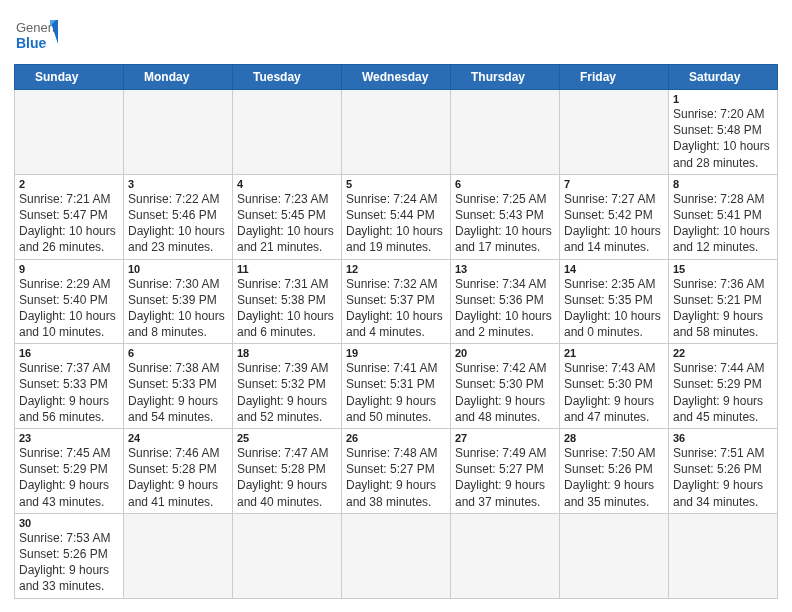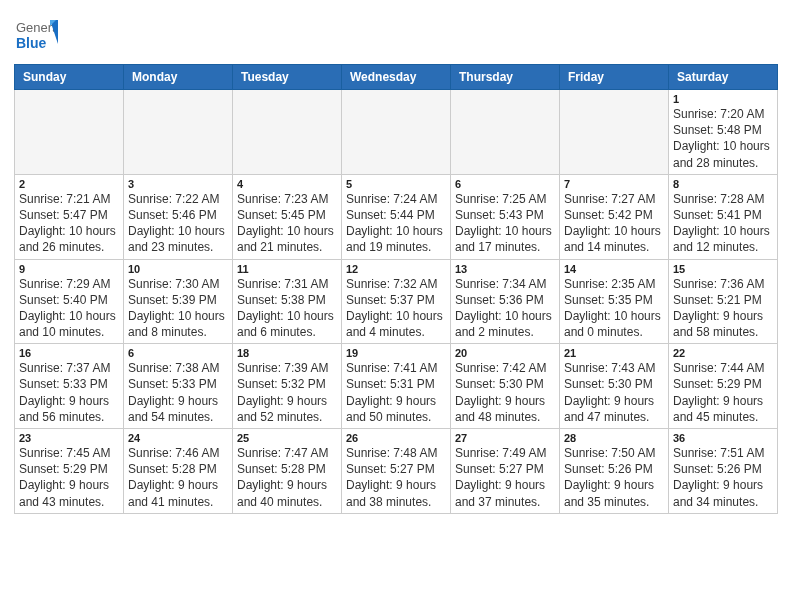--- a/index.html
+++ b/index.html
@@ -48,21 +48,21 @@
     }
     .calendar {
       width: 100%;
       border-collapse: collapse;
     }
     .calendar th {
       background: #2a6db5;
       color: #fff;
       font-size: 12px;
       font-weight: bold;
-      padding: 5px 8px;
+      padding: 5px 20px;
       text-align: left;
       border: 1px solid #1a5fa0;
     }
     .calendar td {
       border: 1px solid #ccc;
       vertical-align: top;
       padding: 3px 4px;
       font-size: 9.5px;
       color: #333;
       width: calc(100%/7);
@@ -184,21 +184,21 @@
             <span class="day-num">8</span>
             <div class="day-info">Sunrise: 7:28 AM
 Sunset: 5:41 PM
 Daylight: 10 hours
 and 12 minutes.</div>
           </td>
         </tr>
         <tr>
           <td>
             <span class="day-num">9</span>
-            <div class="day-info">Sunrise: 7:29 AM
+            <div class="day-info">Sunrise: 2:29 AM
 Sunset: 5:40 PM
 Daylight: 10 hours
 and 10 minutes.</div>
           </td>
           <td>
             <span class="day-num">10</span>
             <div class="day-info">Sunrise: 7:30 AM
 Sunset: 5:39 PM
 Daylight: 10 hours
 and 8 minutes.</div>
@@ -333,16 +333,31 @@
 Daylight: 9 hours
 and 35 minutes.</div>
           </td>
           <td>
             <span class="day-num">36</span>
             <div class="day-info">Sunrise: 7:51 AM
 Sunset: 5:26 PM
 Daylight: 9 hours
 and 34 minutes.</div>
           </td>
+        </tr>
+        <tr>
+          <td class="last-row">
+            <span class="day-num">30</span>
+            <div class="day-info">Sunrise: 7:53 AM
+Sunset: 5:26 PM
+Daylight: 9 hours
+and 33 minutes.</div>
+          </td>
+          <td class="last-row empty"></td>
+          <td class="last-row empty"></td>
+          <td class="last-row empty"></td>
+          <td class="last-row empty"></td>
+          <td class="last-row empty"></td>
+          <td class="last-row empty"></td>
         </tr>
       </tbody>
   </table>
 </div>
 
 </body></html>

